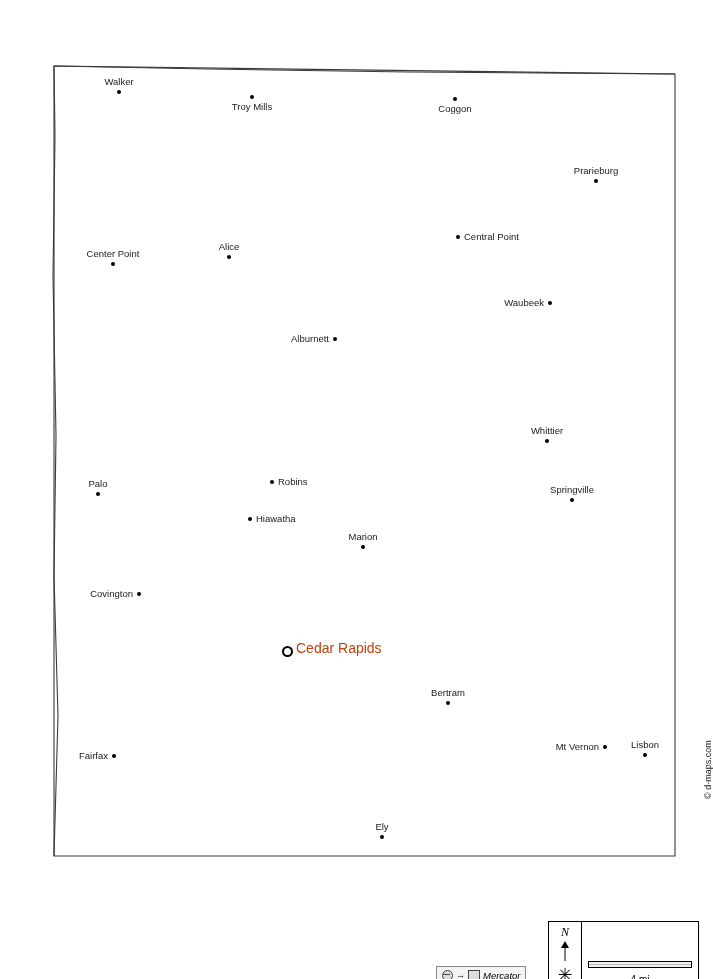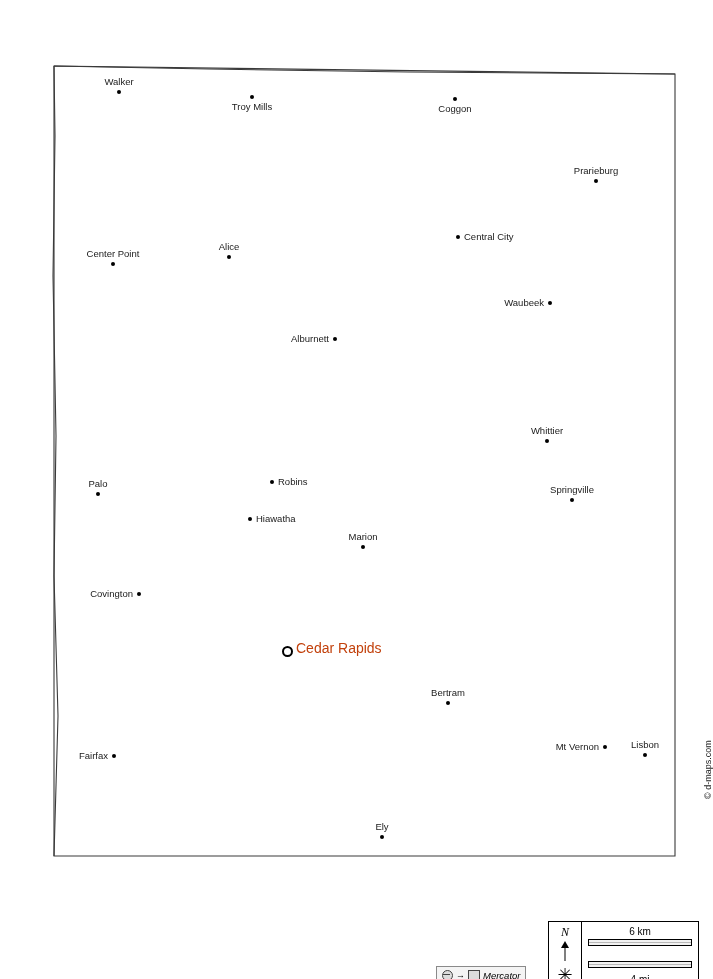--- a/index.html
+++ b/index.html
@@ -274,21 +274,21 @@
       <div class="city" style="left: 447px; top: 83px;">
         <div class="city-dot"></div>
         <div class="city-label lp-below">Coggon</div>
       </div>
       <div class="city" style="left: 588px; top: 165px;">
         <div class="city-dot"></div>
         <div class="city-label lp-above">Prarieburg</div>
       </div>
       <div class="city" style="left: 450px; top: 221px;">
         <div class="city-dot"></div>
-        <div class="city-label lp-right">Central City</div>
+        <div class="city-label lp-right">Central Point</div>
       </div>
       <div class="city" style="left: 221px; top: 241px;">
         <div class="city-dot"></div>
         <div class="city-label lp-above">Alice</div>
       </div>
       <div class="city" style="left: 105px; top: 248px;">
         <div class="city-dot"></div>
         <div class="city-label lp-above">Center Point</div>
       </div>
       <div class="city" style="left: 542px; top: 287px;">
@@ -354,24 +354,20 @@
     </div>
 
   <div id="scalebox">
     <div id="compass">
       <div class="n-letter">N</div>
       <div class="arrow-up"></div>
       <div class="arrow-stem"></div>
       <div class="star">✳</div>
     </div>
     <div id="scales">
-      <div class="scale-row km">
-        <div class="scale-label">6 km</div>
-        <div class="scale-bar"></div>
-      </div>
       <div class="scale-row mi">
         <div class="scale-bar"></div>
         <div class="scale-label">4 mi</div>
       </div>
     </div>
   </div>
 
   <div id="projection">
     <span class="globe"></span>
     <span class="arrow">→</span>

